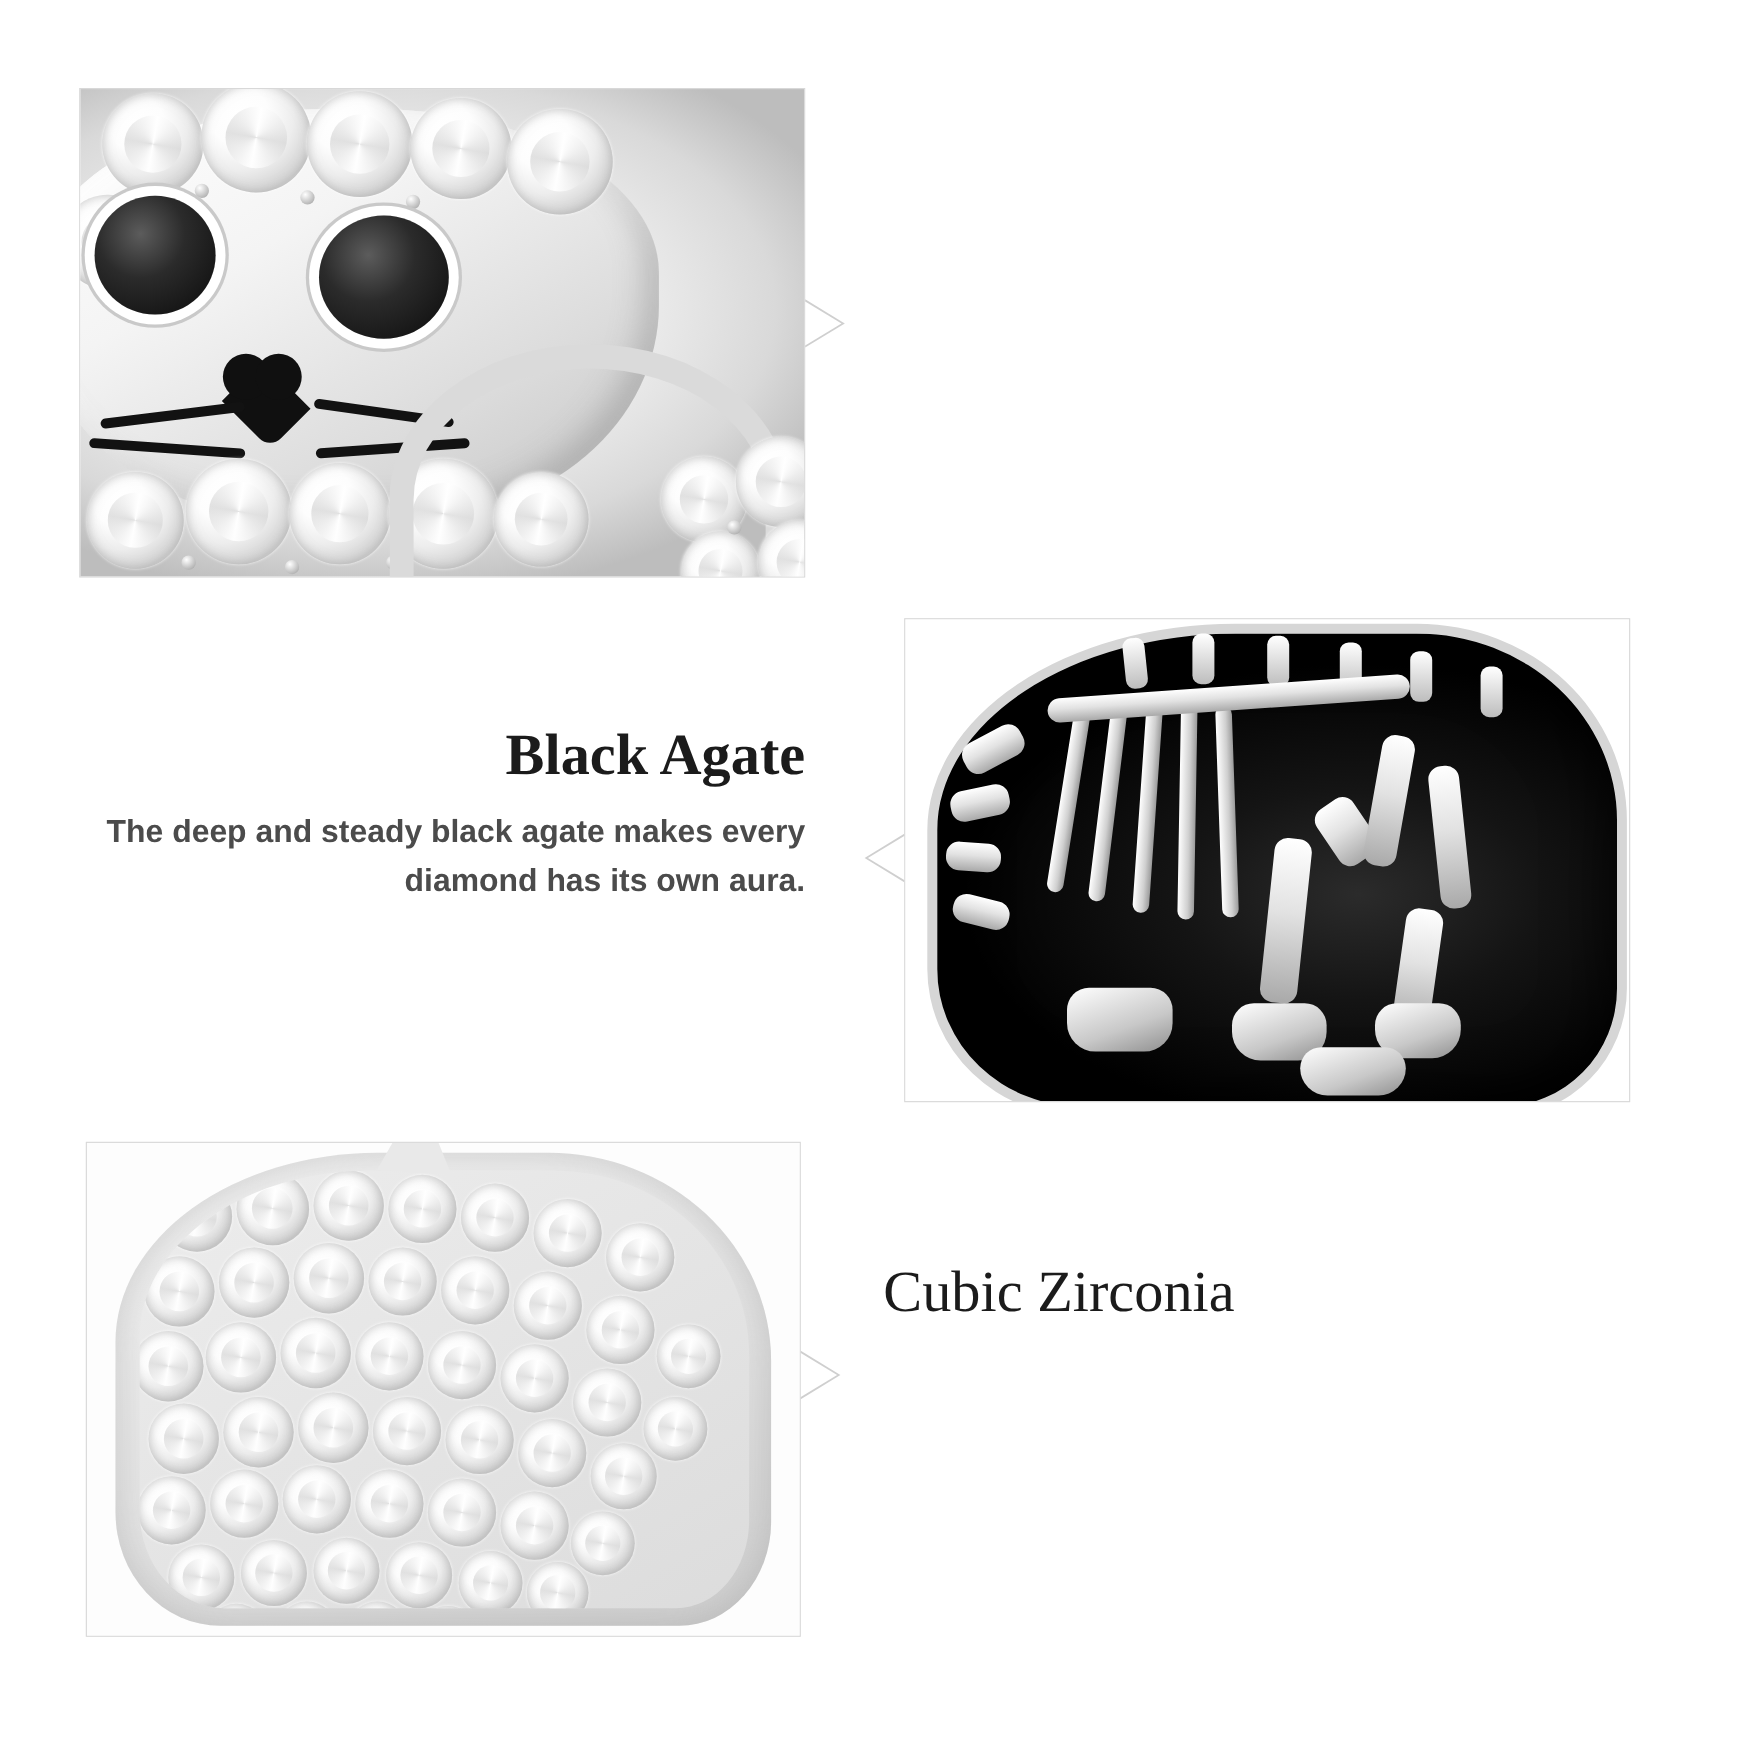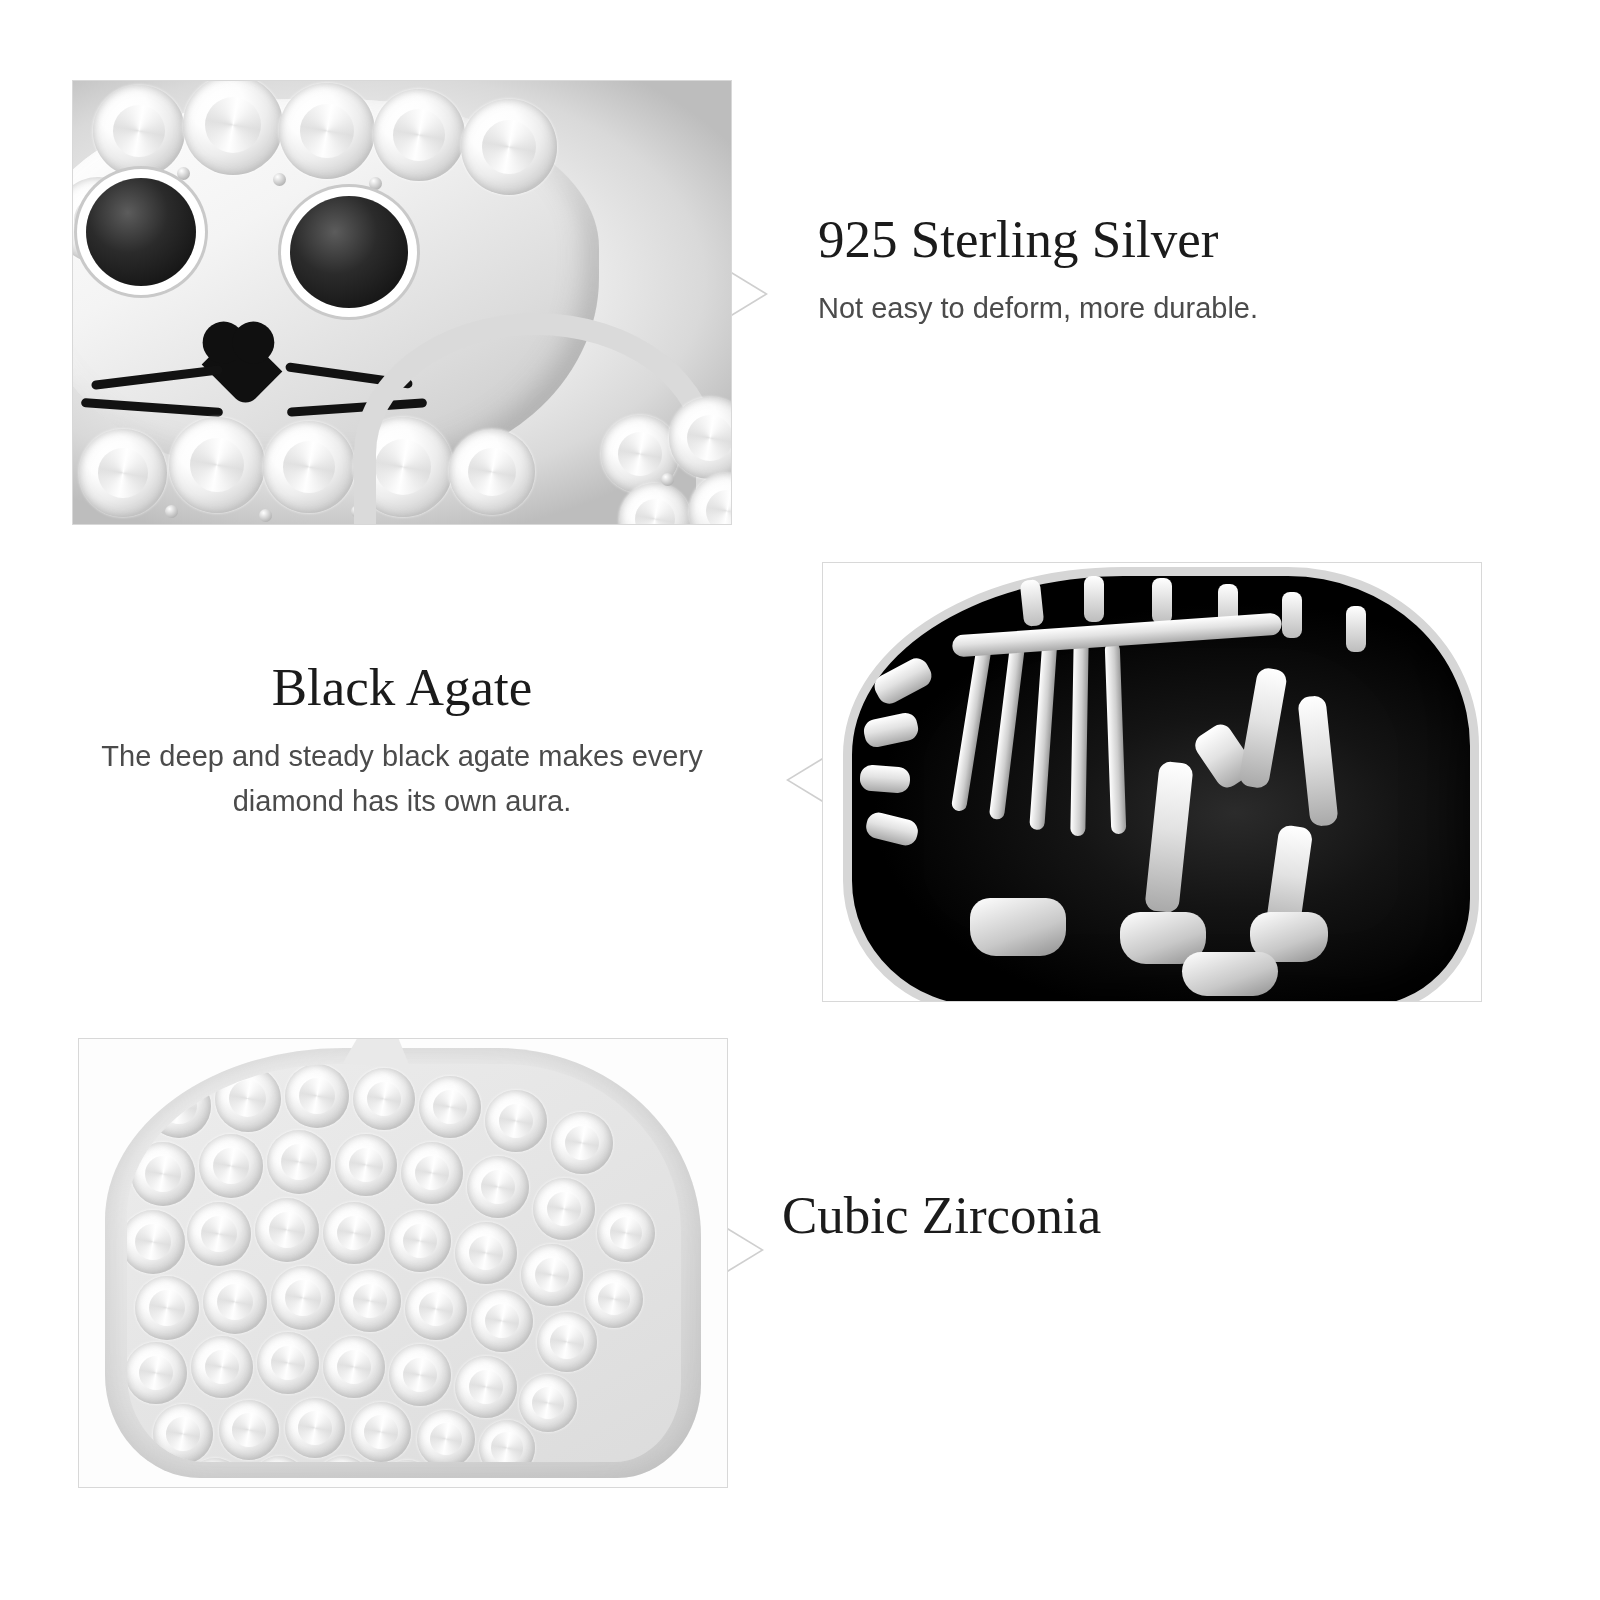--- a/index.html
+++ b/index.html
@@ -76,21 +76,22 @@
     white-space: nowrap;
   }
   .feature-desc {
     font-family: "Liberation Sans", sans-serif;
     font-size: 29px;
     color: #4b4b4b;
     line-height: 1.55;
     margin-top: 18px;
   }
   .align-right {
-    text-align: center;
+    text-align: right;
+    font-weight: bold;
   }
 
   
   #frame-face {
     left: 72px;
     top: 80px;
     width: 660px;
     height: 445px;
   }
   .silver-bg {
@@ -265,21 +266,21 @@
     position: absolute;
     width: 0; height: 0;
     border-left: 34px solid transparent;
     border-right: 34px solid transparent;
     border-bottom: 70px solid #e9e9e9;
   }
 
   
   #text-silver  { left: 818px; top: 212px; width: 700px; }
   #text-agate   { left: 72px;  top: 660px; width: 660px; }
-  #text-cz      { left: 782px; top: 1148px; width: 680px; margin-top: 40px; }
+  #text-cz      { left: 803px; top: 1148px; width: 680px; }
 </style>
 </head>
 <body>
 
 <div class="page">
 
   <div class="photo-frame" id="frame-face">
     <div class="silver-bg"></div>
     <div class="face-shape"></div>
 
@@ -315,24 +316,20 @@
     <div class="curve-band"></div>
     <div class="stone" style="left:528px; top:334px; width:78px; height:78px;"></div>
     <div class="stone" style="left:596px; top:316px; width:82px; height:82px;"></div>
     <div class="stone" style="left:546px; top:402px; width:72px; height:72px;"></div>
     <div class="stone" style="left:616px; top:392px; width:76px; height:76px;"></div>
     <div class="prong" style="left:588px; top:392px;"></div>
   </div>
 
   <div class="pointer right" style="left:732px; top:272px;"></div>
 
-  <div class="text-block" id="text-silver">
-    <div class="feature-title">925 Sterling Silver</div>
-    <div class="feature-desc">Not easy to deform, more durable.</div>
-  </div>
 
   <div class="photo-frame" id="frame-agate">
     <div class="agate-bg"></div>
     <div class="agate-body">
 
       <div class="spine-tooth" style="left:170px; top:4px; transform:rotate(-6deg);"></div>
       <div class="spine-tooth" style="left:232px; top:0px;"></div>
       <div class="spine-tooth" style="left:300px; top:2px;"></div>
       <div class="spine-tooth" style="left:366px; top:8px;"></div>
       <div class="spine-tooth" style="left:430px; top:16px;"></div>

